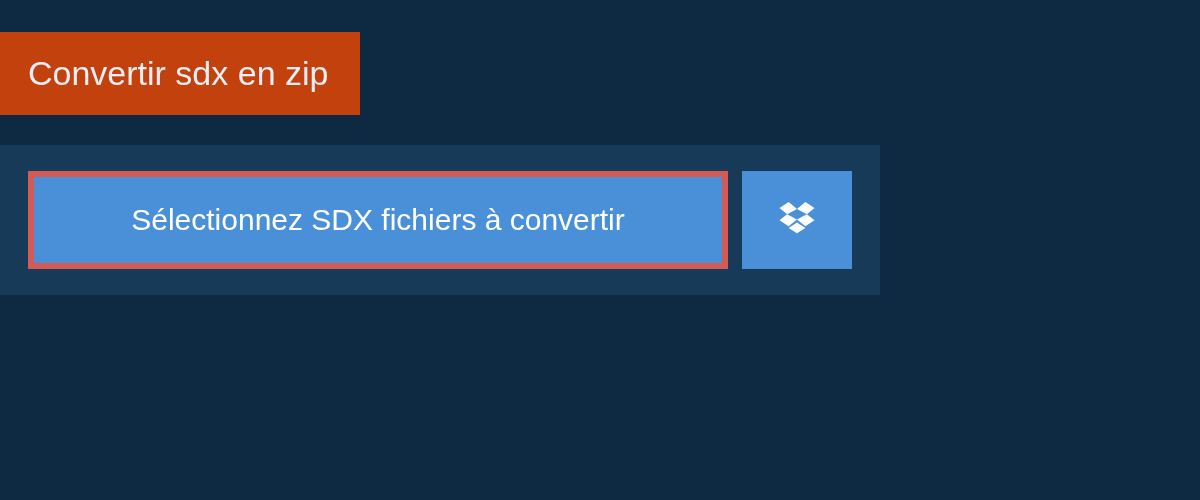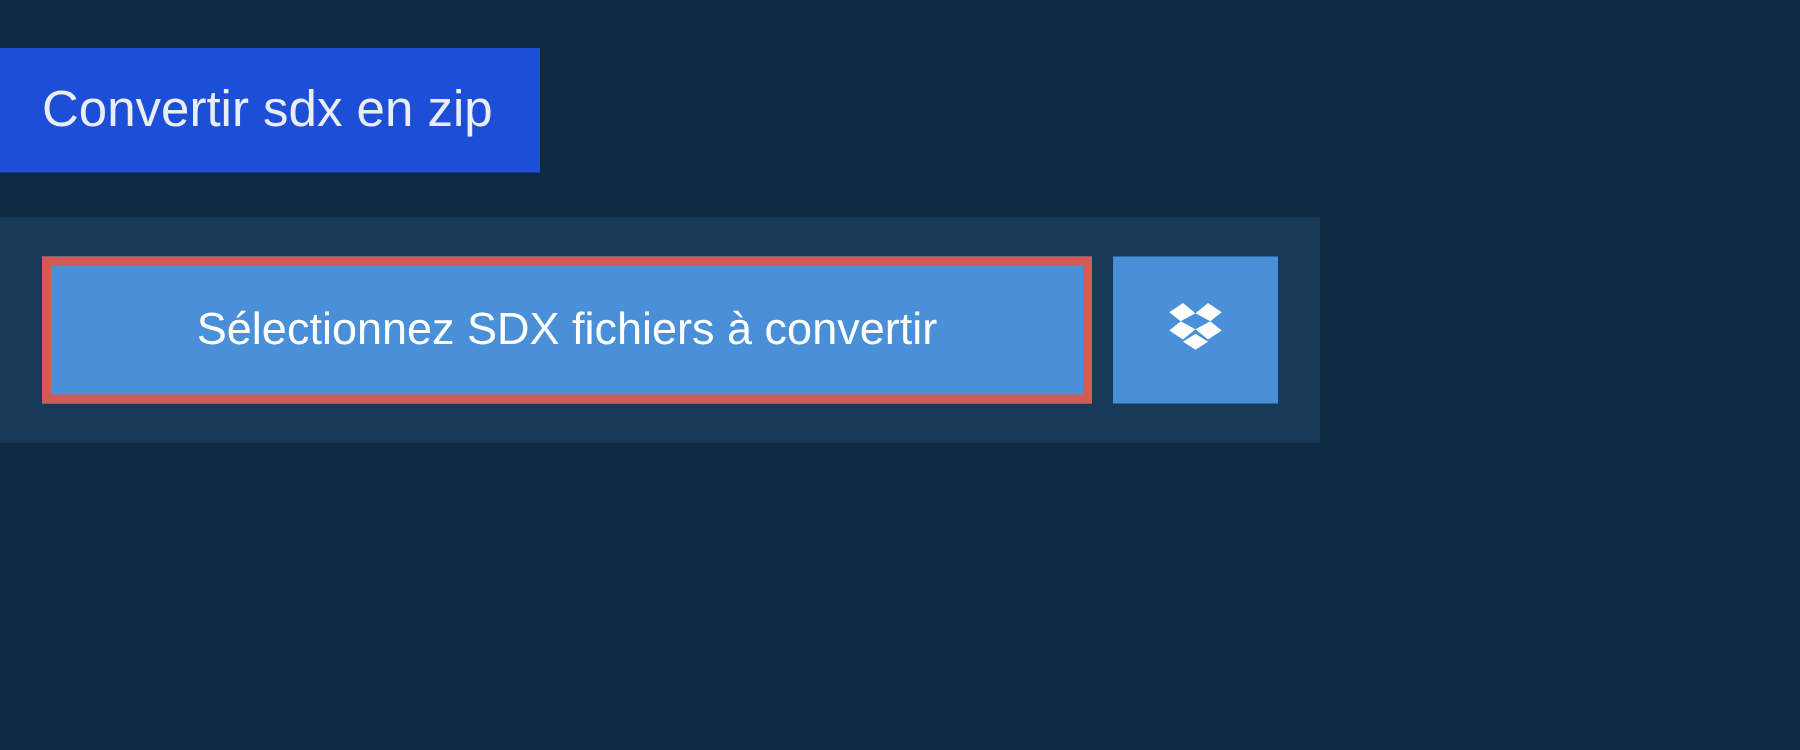--- a/index.html
+++ b/index.html
@@ -8,21 +8,21 @@
       box-sizing: border-box;
     }
     body {
       width: 1200px;
       height: 500px;
       background: #0e2a42;
       font-family: -apple-system, BlinkMacSystemFont, "Segoe UI", Arial, sans-serif;
       overflow: hidden;
     }
     .header-tab {
-      background: #1d4ed8;
+      background: #c2410c;
       display: inline-block;
       padding: 22px 32px 22px 28px;
       color: #e8eef3;
       font-size: 34px;
       font-weight: 400;
       margin-top: 32px;
       text-align: right;
     }
     .panel {
       background: #163a57;

